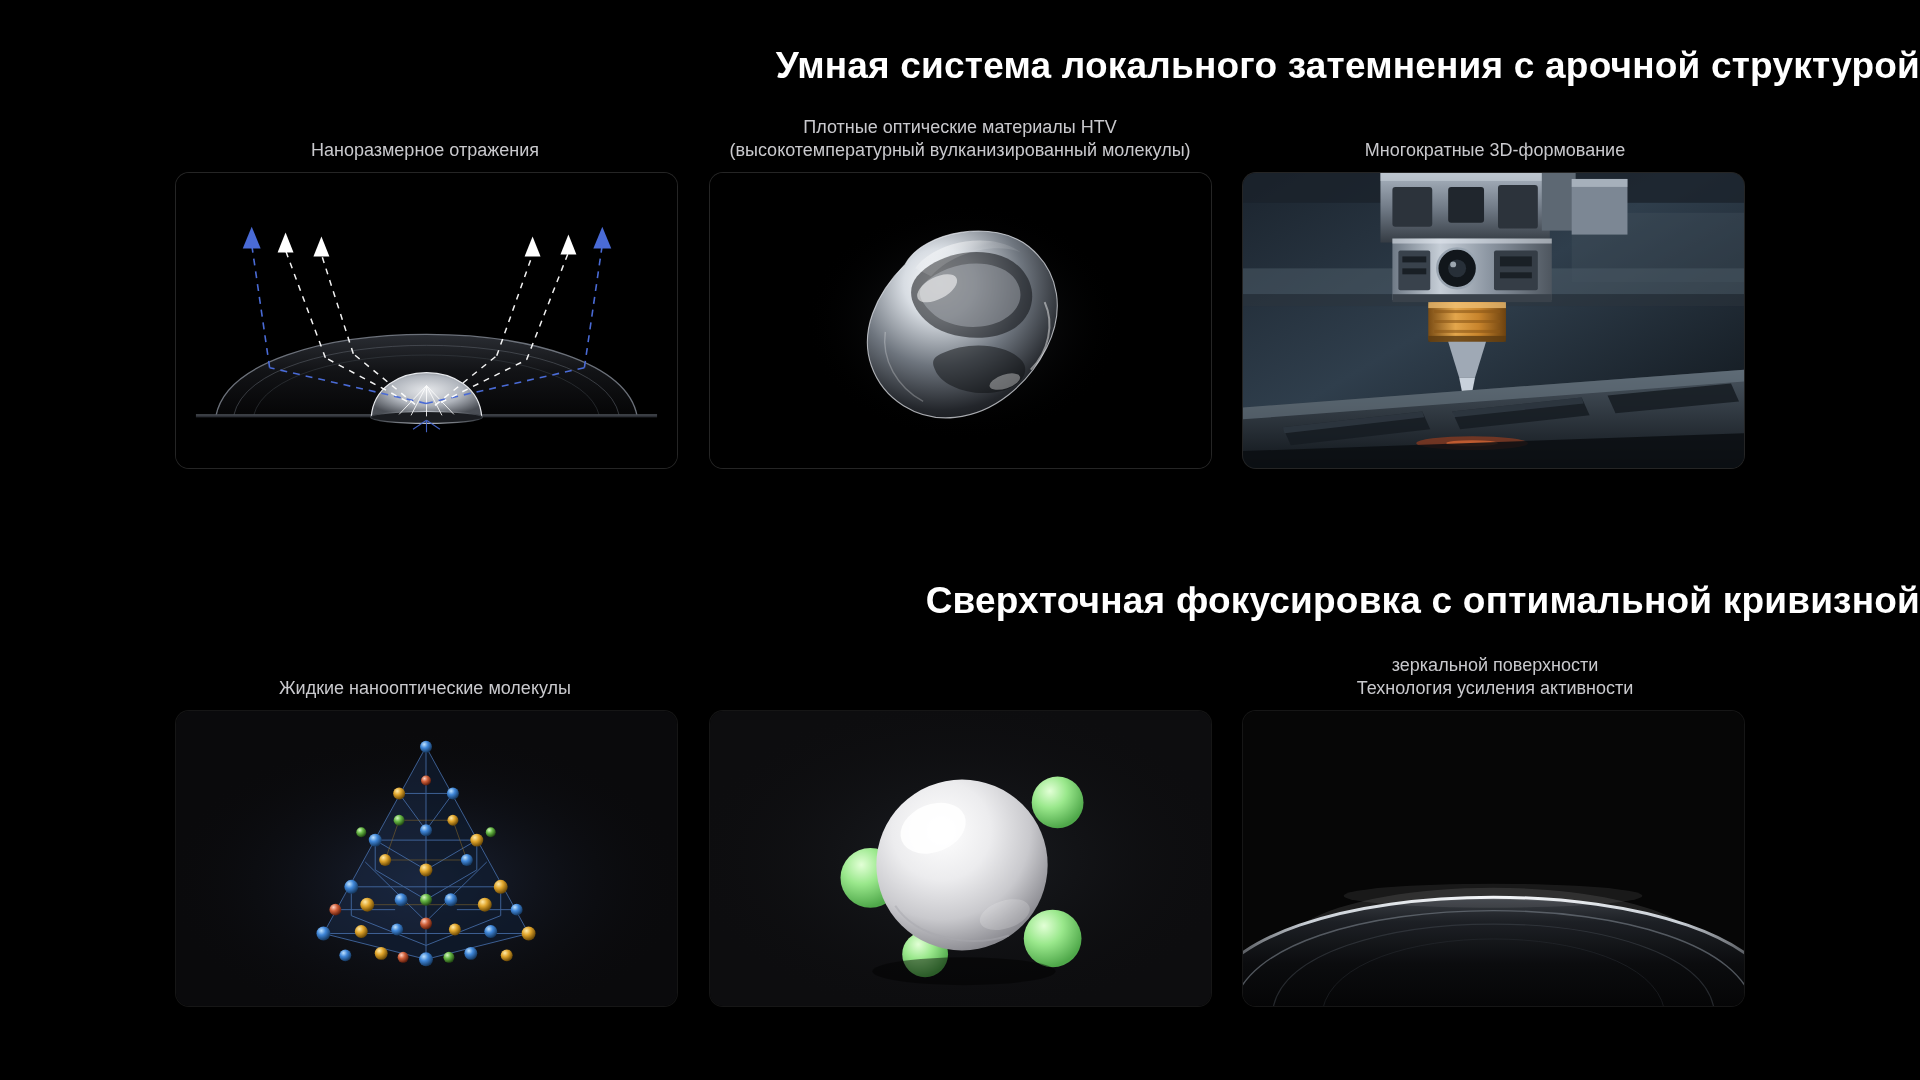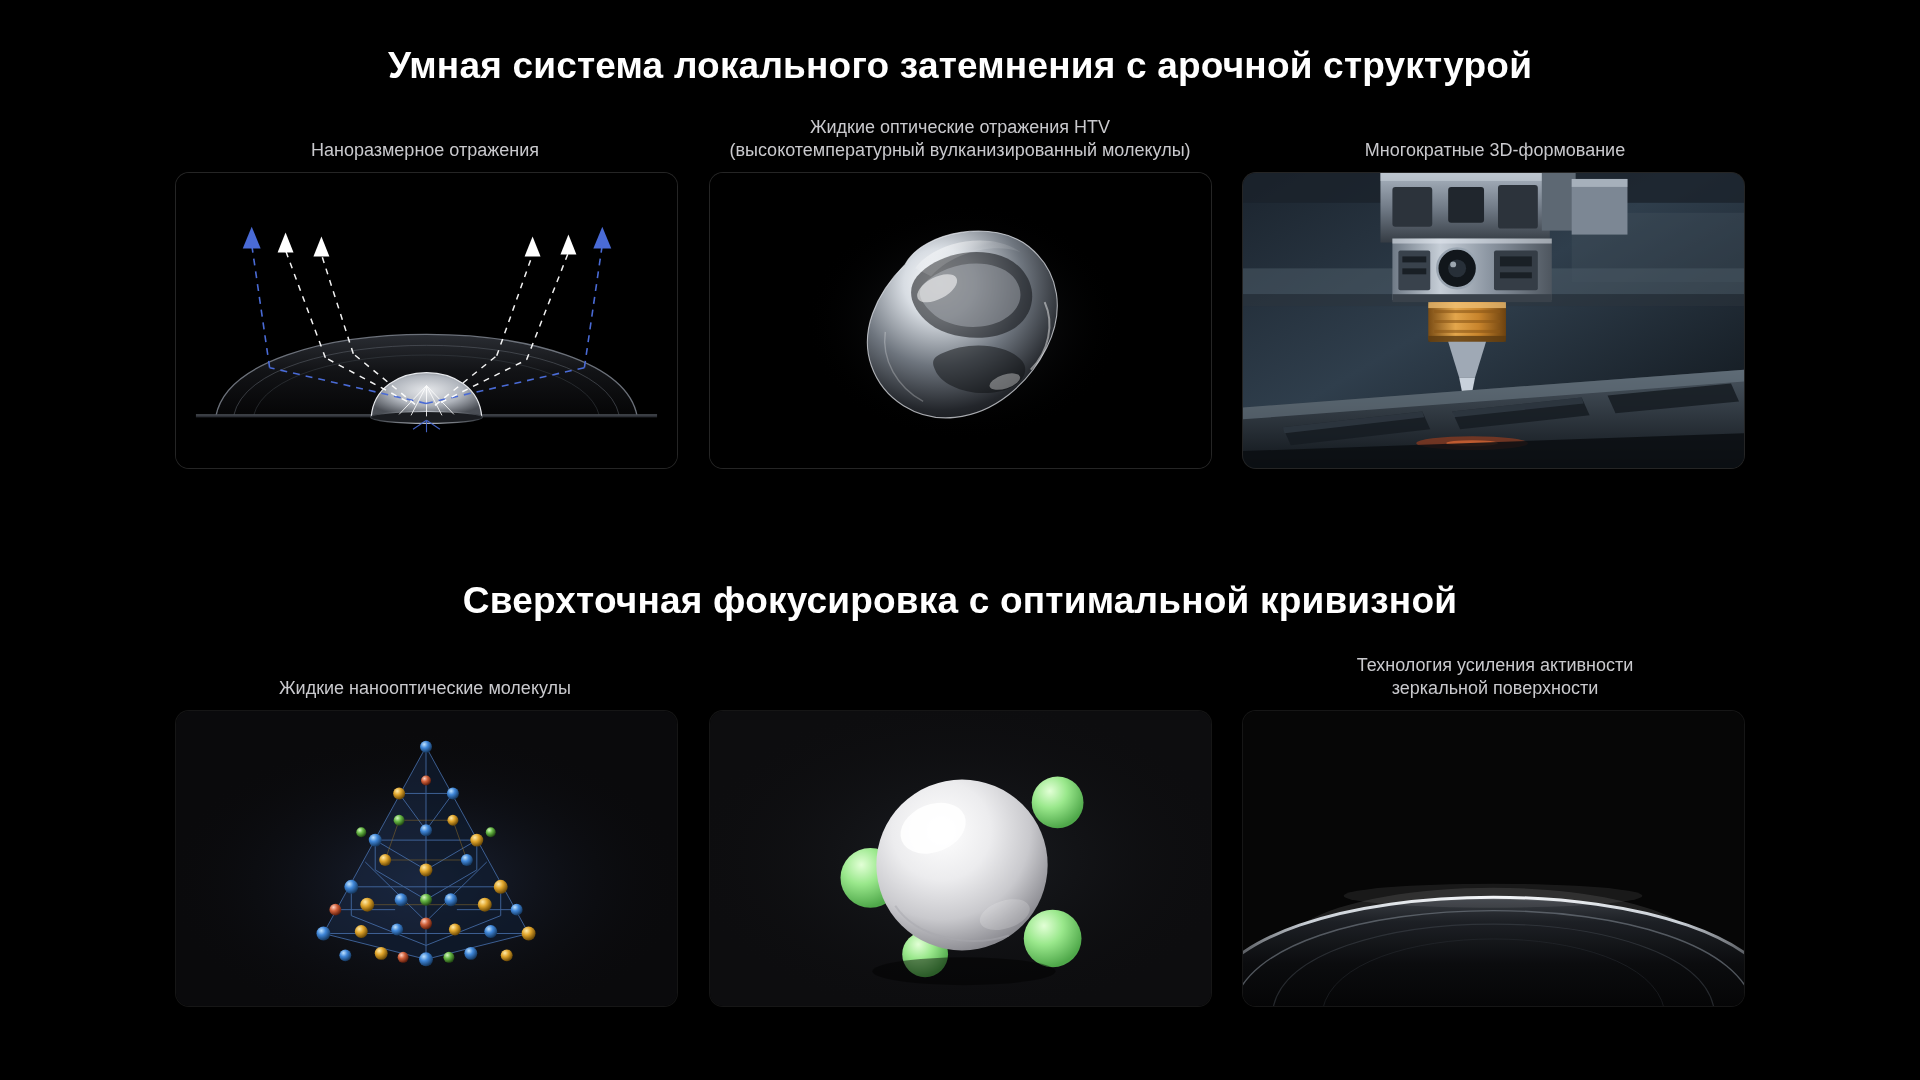--- a/index.html
+++ b/index.html
@@ -10,21 +10,21 @@
     overflow:hidden;
   }
   .page { position:relative; width:1920px; height:1080px; background:#000; }
 
   
   .section { position:absolute; left:0; width:1920px; }
   #section-1 { top:0; height:540px; }
   #section-2 { top:540px; height:540px; }
 
   .section-title {
-    text-align:center;
+    text-align:right;
     color:#ffffff;
     font-size:37px;
     font-weight:700;
     letter-spacing:.2px;
     white-space:nowrap;
   }
   #section-1 .section-title { margin-top:45px; }
   #section-2 .section-title { margin-top:40px; }
 
   
@@ -99,21 +99,21 @@
 
     <h1 class="section-title">Умная система локального затемнения с арочной структурой</h1>
 
     <div class="caption-row">
 
       <div class="caption">
         <span class="line">Наноразмерное отражения</span>
       </div>
 
       <div class="caption">
-        <span class="line">Жидкие оптические отражения HTV</span>
+        <span class="line">Плотные оптические материалы HTV</span>
         <span class="line">(высокотемпературный вулканизированный молекулы)</span>
       </div>
 
       <div class="caption">
         <span class="line">Многократные 3D-формование</span>
       </div>
 
     </div>
 
     <div class="panel-row">
@@ -355,22 +355,22 @@
 
     <h1 class="section-title">Сверхточная фокусировка с оптимальной кривизной</h1>
 
     <div class="caption-row">
 
       <div class="caption">
         <span class="line">Жидкие нанооптические молекулы</span>
       </div>
 
       <div class="caption">
+        <span class="line">зеркальной поверхности</span>
         <span class="line">Технология усиления активности</span>
-        <span class="line">зеркальной поверхности</span>
       </div>
 
 
     </div>
 
     <div class="panel-row">
 
       <div class="panel no-border">
         <svg viewBox="0 0 503 297" preserveAspectRatio="none">
           <defs>

